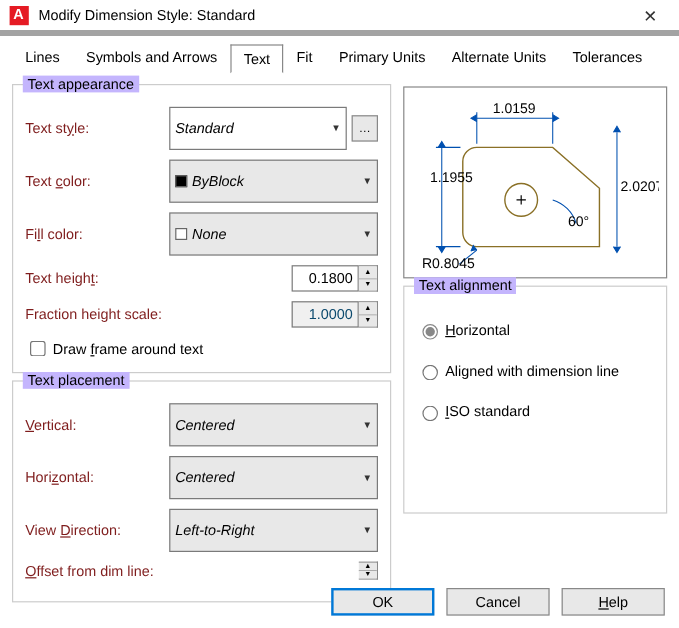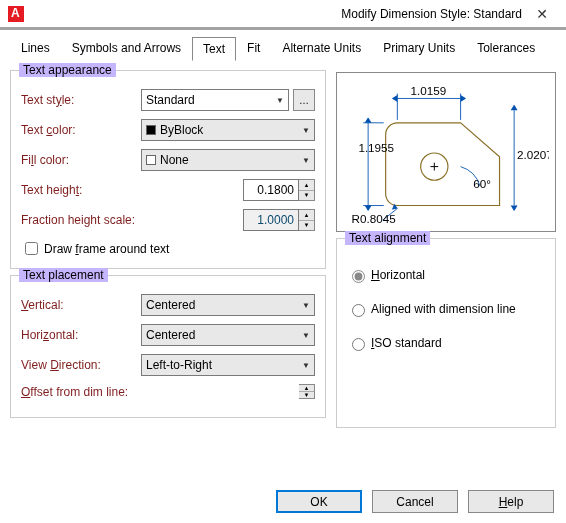--- a/index.html
+++ b/index.html
@@ -1,33 +1,33 @@
 <!DOCTYPE html>
 <html><head>
 <meta charset="utf-8">
 <style>
 * { box-sizing: border-box; font-family: "Segoe UI", Tahoma, sans-serif; font-size: 12px; }
 body { margin: 0; background: #fff; width: 566px; height: 523px; overflow: hidden; }
-.titlebar { height: 30px; display: flex; align-items: center; padding: 0 4px 0 8px; border-bottom: 3px solid #a3a3a3; text-align: right; }
+.titlebar { height: 30px; display: flex; align-items: center; padding: 0 4px 0 8px; border-bottom: 5px solid #a3a3a3; }
 .titlebar .icon { width: 16px; height: 16px; background: #e51b24; position: relative; }
 .titlebar .icon::before { content:"A"; color:#fff; font-weight:bold; position:absolute; left:3px; top:0; font-size:12px;}
 .titlebar .title { margin-left: 8px; flex: 1; color: #000; }
 .titlebar .close { width: 40px; height: 30px; display:flex; align-items:center; justify-content:center; color:#333; font-size:14px; }
 .content { padding: 6px 10px 8px 10px; }
 .tabs { display: flex; gap: 0; margin-bottom: 4px; }
 .tab { padding: 4px 10px; border: 1px solid transparent; color: #000; }
 .tab.active { border: 1px solid #888; border-bottom: 1px solid #fff; background: #fff; position: relative; top: 1px; }
 .cols { display: flex; gap: 10px; }
 .left { flex: 1; }
 .right { width: 220px; }
 .groupbox { border: 1px solid #ccc; margin-top: 6px; padding: 10px 10px 10px 10px; position: relative; }
 .groupbox > .legend { position: absolute; top: -8px; left: 8px; background: #c4b5fd; padding: 0 4px; color: #000; }
 .row { display: flex; align-items: center; margin: 8px 0; }
 .row .lbl { width: 120px; color: #7f1d1d; }
-.combo { flex: 1; height: 22px; border: 1px solid #7a7a7a; background: #e8e8e8; display: flex; align-items: center; padding: 0 4px; position: relative; }
+.combo { flex: 1; height: 36px; border: 1px solid #7a7a7a; background: #e8e8e8; display: flex; align-items: center; padding: 0 4px; position: relative; font-style: italic; }
 .combo.white { background: #fff; }
 .combo .arrow { position: absolute; right: 4px; top: 50%; transform: translateY(-50%); font-size: 8px; color: #333; }
 .swatch { width: 10px; height: 10px; background: #000; border: 1px solid #666; margin-right: 4px; }
 .swatch.none { background: #fff; }
 .smallbtn { width: 22px; height: 22px; border: 1px solid #888; background: #e8e8e8; margin-left: 4px; display:flex; align-items:center; justify-content:center; font-size:10px;}
 .spin-wrap { display: flex; }
 .spin { width: 56px; height: 22px; border: 1px solid #7a7a7a; text-align: right; padding: 0 4px; }
 .spin.disabled { background: #f0f0f0; color: #0c4a6e; }
 .spinbtns { width: 16px; display: flex; flex-direction: column; border: 1px solid #888; border-left: none; }
 .spinbtns div { flex:1; background:#e8e8e8; font-size:6px; display:flex; align-items:center; justify-content:center; border-bottom:1px solid #aaa;}
@@ -51,22 +51,22 @@
   <div class="title">Modify Dimension Style: Standard</div>
   <div class="close">✕</div>
 </div>
 
 <div class="content">
   <div class="tabs">
     <div class="tab">Lines</div>
     <div class="tab">Symbols and Arrows</div>
     <div class="tab active">Text</div>
     <div class="tab">Fit</div>
+    <div class="tab">Primary Units</div>
     <div class="tab">Alternate Units</div>
-    <div class="tab">Primary Units</div>
     <div class="tab">Tolerances</div>
   </div>
 
   <div class="cols">
     <div class="left">
       <div class="groupbox">
         <div class="legend">Text appearance</div>
         <div class="row">
           <div class="lbl"><span>Text st</span><span class="u">y</span><span>le:</span></div>
           <div class="combo white">

